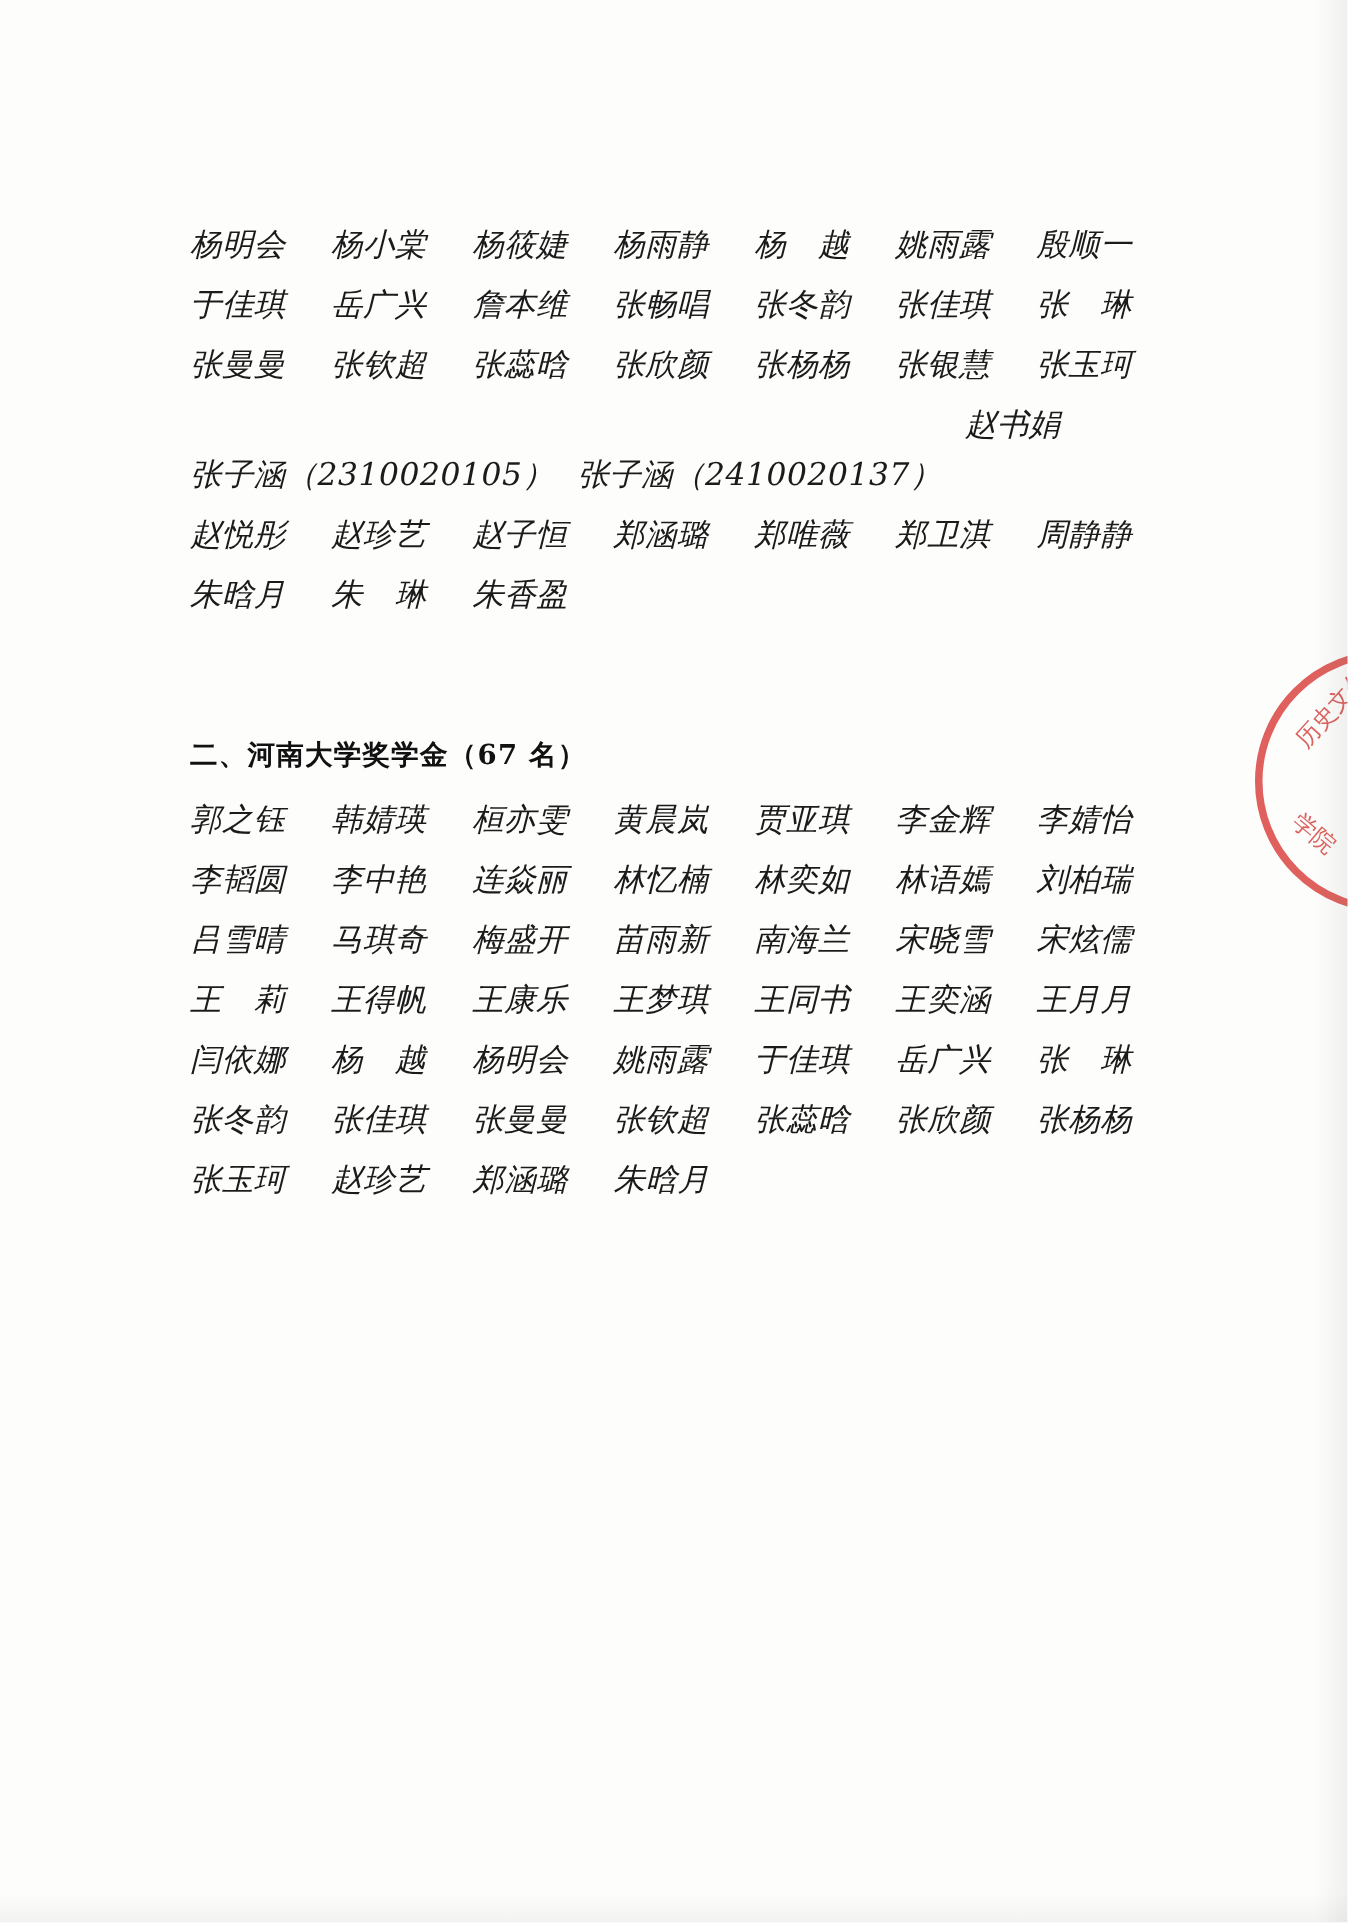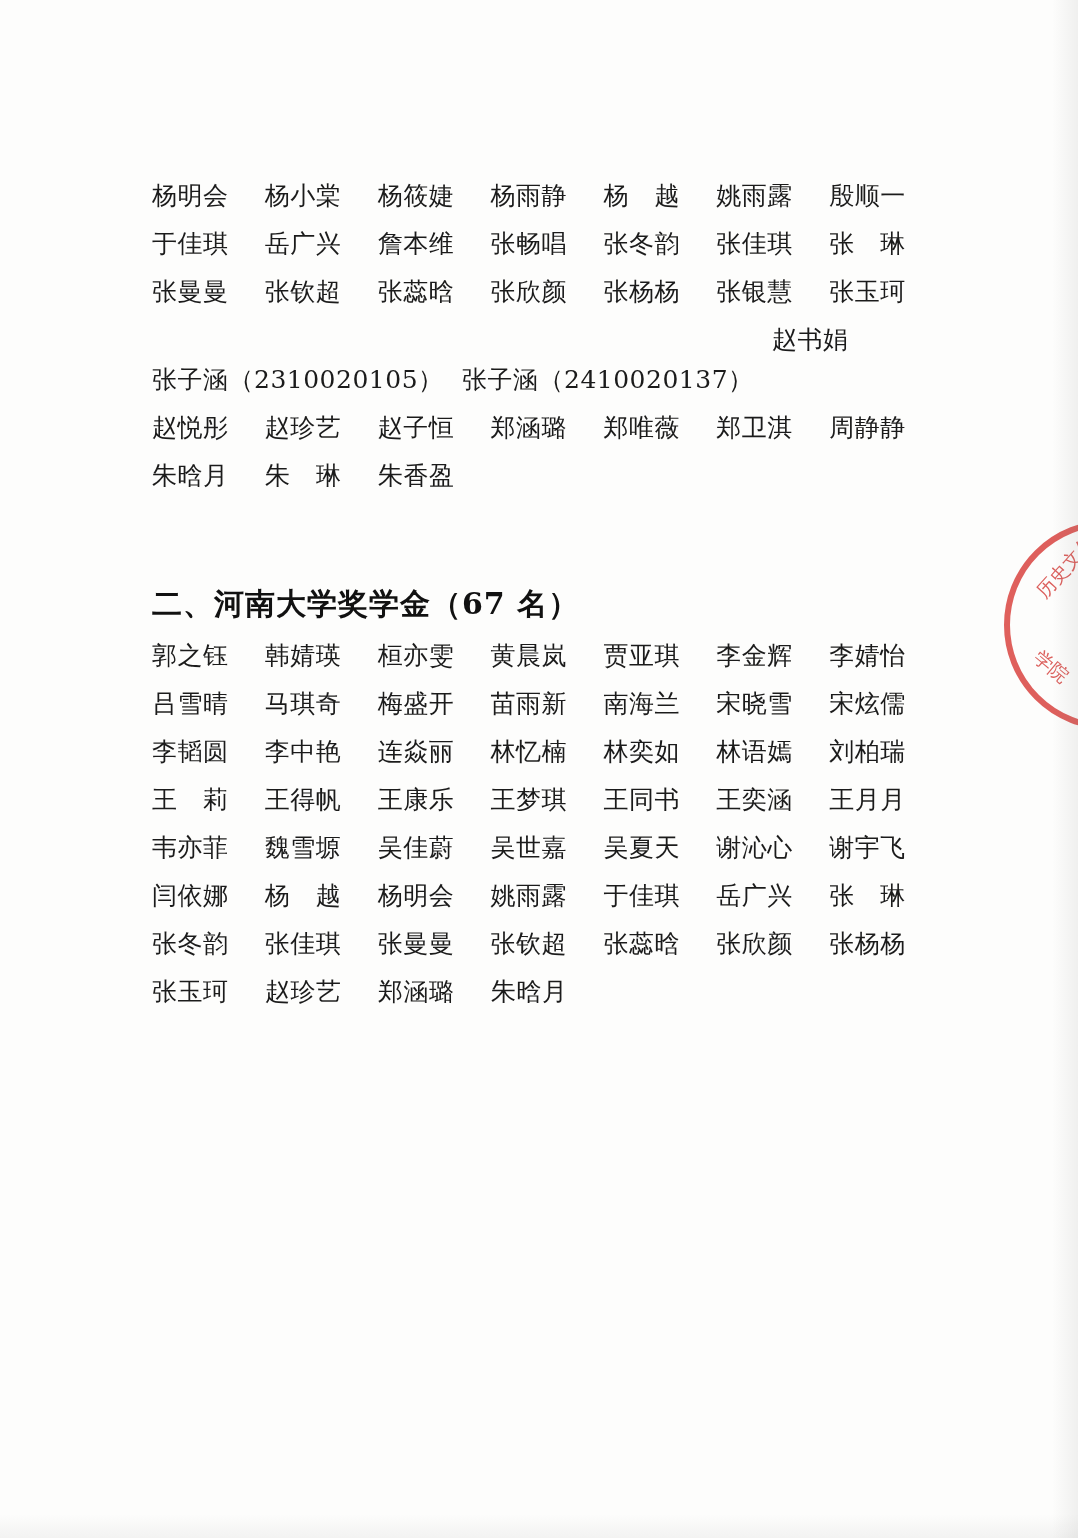--- a/index.html
+++ b/index.html
@@ -36,32 +36,33 @@
     line-height: 34px;
     letter-spacing: 0.5px;
     color: #1b1b1b;
     white-space: nowrap;
   }
   .name-cell.wide {
     width: 310px;
     margin-top: 40px;
   }
   .section-title {
-    font-size: 30px;
+    font-size: 22px;
     font-weight: bold;
     color: #111;
     letter-spacing: 1px;
     margin: 0 0 16px 0;
     line-height: 38px;
   }
   .block-gap {
     height: 78px;
   }
   .list-block {
     margin-top: 4px;
+    font-style: italic;
   }
   
   .seal {
     position: absolute;
     left: 1004px;
     top: 520px;
     width: 210px;
     height: 210px;
     border: 6px solid #d3231f;
     border-radius: 50%;
@@ -182,59 +183,50 @@
         <div class="name-cell">郭之钰</div>
         <div class="name-cell">韩婧瑛</div>
         <div class="name-cell">桓亦雯</div>
         <div class="name-cell">黄晨岚</div>
         <div class="name-cell">贾亚琪</div>
         <div class="name-cell">李金辉</div>
         <div class="name-cell">李婧怡</div>
       </div>
 
       <div class="name-row">
+        <div class="name-cell">李韬圆</div>
+        <div class="name-cell">李中艳</div>
+        <div class="name-cell">连焱丽</div>
+        <div class="name-cell">林忆楠</div>
+        <div class="name-cell">林奕如</div>
+        <div class="name-cell">林语嫣</div>
+        <div class="name-cell">刘柏瑞</div>
+      </div>
+
+      <div class="name-row">
         <div class="name-cell">吕雪晴</div>
         <div class="name-cell">马琪奇</div>
         <div class="name-cell">梅盛开</div>
         <div class="name-cell">苗雨新</div>
         <div class="name-cell">南海兰</div>
         <div class="name-cell">宋晓雪</div>
         <div class="name-cell">宋炫儒</div>
       </div>
 
-      <div class="name-row">
-        <div class="name-cell">李韬圆</div>
-        <div class="name-cell">李中艳</div>
-        <div class="name-cell">连焱丽</div>
-        <div class="name-cell">林忆楠</div>
-        <div class="name-cell">林奕如</div>
-        <div class="name-cell">林语嫣</div>
-        <div class="name-cell">刘柏瑞</div>
-      </div>
-
 
       <div class="name-row">
         <div class="name-cell">王　莉</div>
         <div class="name-cell">王得帆</div>
         <div class="name-cell">王康乐</div>
         <div class="name-cell">王梦琪</div>
         <div class="name-cell">王同书</div>
         <div class="name-cell">王奕涵</div>
         <div class="name-cell">王月月</div>
       </div>
 
-      <div class="name-row">
-        <div class="name-cell">韦亦菲</div>
-        <div class="name-cell">魏雪塬</div>
-        <div class="name-cell">吴佳蔚</div>
-        <div class="name-cell">吴世嘉</div>
-        <div class="name-cell">吴夏天</div>
-        <div class="name-cell">谢沁心</div>
-        <div class="name-cell">谢宇飞</div>
-      </div>
 
       <div class="name-row">
         <div class="name-cell">闫依娜</div>
         <div class="name-cell">杨　越</div>
         <div class="name-cell">杨明会</div>
         <div class="name-cell">姚雨露</div>
         <div class="name-cell">于佳琪</div>
         <div class="name-cell">岳广兴</div>
         <div class="name-cell">张　琳</div>
       </div>

